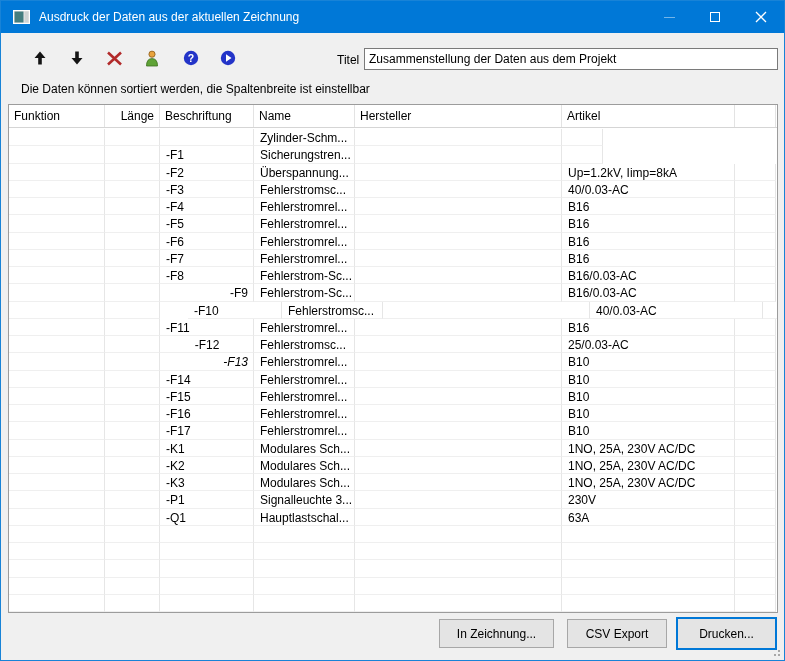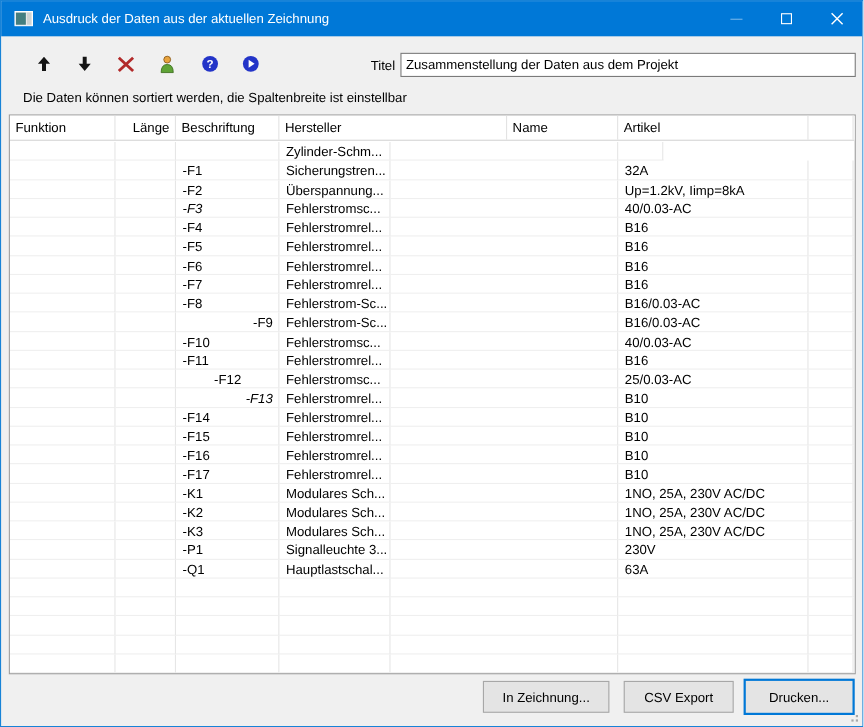--- a/index.html
+++ b/index.html
@@ -126,56 +126,55 @@
   <span class="titel-label">Titel</span>
   <input class="titel-input" type="text" value="Zusammenstellung der Daten aus dem Projekt" style="">
 
   <div class="hint">Die Daten können sortiert werden, die Spaltenbreite ist einstellbar</div>
 
   <div class="table">
     <div class="thead">
         <div class="th" style="width: 96px; text-align: left;">Funktion</div>
         <div class="th" style="width: 55px; text-align: right;">Länge</div>
         <div class="th" style="width: 94px; text-align: left;">Beschriftung</div>
+        <div class="th" style="width: 101px; text-align: left;">Name</div>
         <div class="th" style="width: 207px; text-align: left;">Hersteller</div>
-        <div class="th" style="width: 101px; text-align: left;">Name</div>
         <div class="th" style="width: 173px; text-align: left;">Artikel</div>
         <div class="th" style="width: 41px; text-align: left;"></div>
       </div>
     <div class="tbody">
         <div class="tr">
           <div class="td" style="width: 96px; text-align: left;"></div>
           <div class="td" style="width: 55px; text-align: right;"></div>
           <div class="td" style="width: 94px; text-align: left;"></div>
           <div class="td" style="width: 101px; text-align: left;">Zylinder-Schm...</div>
           <div class="td" style="width: 207px; text-align: left;"></div>
           <div class="td" style="width: 41px; text-align: left;"></div>
         </div>
         <div class="tr">
           <div class="td" style="width: 96px; text-align: left;"></div>
           <div class="td" style="width: 55px; text-align: right;"></div>
           <div class="td" style="width: 94px; text-align: left;">-F1</div>
           <div class="td" style="width: 101px; text-align: left;">Sicherungstren...</div>
           <div class="td" style="width: 207px; text-align: left;"></div>
-          <div class="td" style="width: 173px; text-align: left;">32A</div>
           <div class="td" style="width: 41px; text-align: left;"></div>
         </div>
         <div class="tr">
           <div class="td" style="width: 96px; text-align: left;"></div>
           <div class="td" style="width: 55px; text-align: right;"></div>
           <div class="td" style="width: 94px; text-align: left;">-F2</div>
           <div class="td" style="width: 101px; text-align: left;">Überspannung...</div>
           <div class="td" style="width: 207px; text-align: left;"></div>
           <div class="td" style="width: 173px; text-align: left;">Up=1.2kV, Iimp=8kA</div>
           <div class="td" style="width: 41px; text-align: left;"></div>
         </div>
         <div class="tr">
           <div class="td" style="width: 96px; text-align: left;"></div>
           <div class="td" style="width: 55px; text-align: right;"></div>
-          <div class="td" style="width: 94px; text-align: left; font-style: italic;">-F3</div>
+          <div class="td" style="width: 94px; text-align: left;">-F3</div>
           <div class="td" style="width: 101px; text-align: left;">Fehlerstromsc...</div>
           <div class="td" style="width: 207px; text-align: left;"></div>
           <div class="td" style="width: 173px; text-align: left;">40/0.03-AC</div>
           <div class="td" style="width: 41px; text-align: left;"></div>
         </div>
         <div class="tr">
           <div class="td" style="width: 96px; text-align: left;"></div>
           <div class="td" style="width: 55px; text-align: right;"></div>
           <div class="td" style="width: 94px; text-align: left;">-F4</div>
           <div class="td" style="width: 101px; text-align: left;">Fehlerstromrel...</div>
@@ -224,21 +223,21 @@
           <div class="td" style="width: 55px; text-align: right;"></div>
           <div class="td" style="width: 94px; text-align: right;">-F9</div>
           <div class="td" style="width: 101px; text-align: left;">Fehlerstrom-Sc...</div>
           <div class="td" style="width: 207px; text-align: left;"></div>
           <div class="td" style="width: 173px; text-align: left;">B16/0.03-AC</div>
           <div class="td" style="width: 41px; text-align: left;"></div>
         </div>
         <div class="tr">
           <div class="td" style="width: 96px; text-align: left;"></div>
           <div class="td" style="width: 55px; text-align: right;"></div>
-          <div class="td" style="width: 94px; text-align: left;">-F10</div>
+          <div class="td" style="width: 94px; text-align: left; margin-left: 28px;">-F10</div>
           <div class="td" style="width: 101px; text-align: left;">Fehlerstromsc...</div>
           <div class="td" style="width: 207px; text-align: left;"></div>
           <div class="td" style="width: 173px; text-align: left;">40/0.03-AC</div>
           <div class="td" style="width: 41px; text-align: left;"></div>
         </div>
         <div class="tr">
           <div class="td" style="width: 96px; text-align: left;"></div>
           <div class="td" style="width: 55px; text-align: right;"></div>
           <div class="td" style="width: 94px; text-align: left;">-F11</div>
           <div class="td" style="width: 101px; text-align: left;">Fehlerstromrel...</div>

